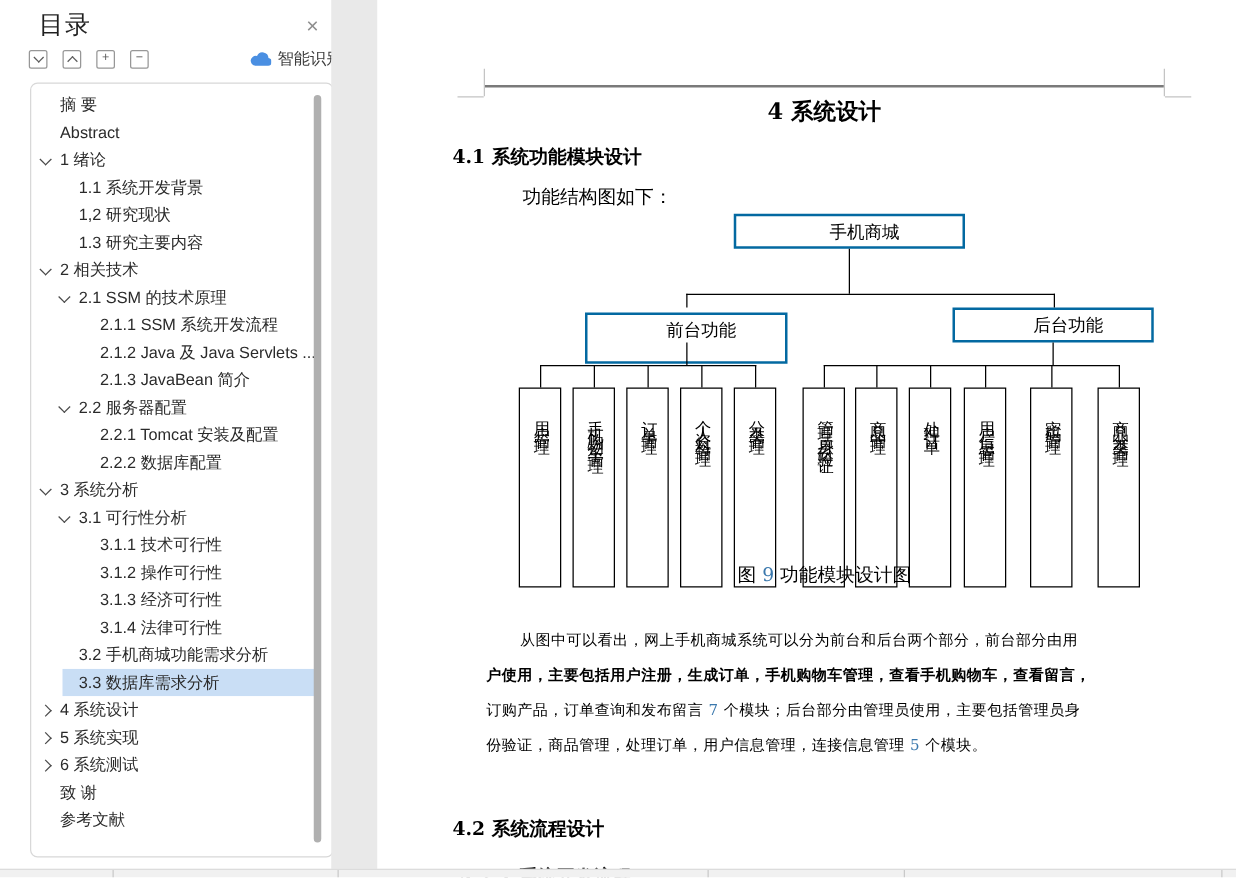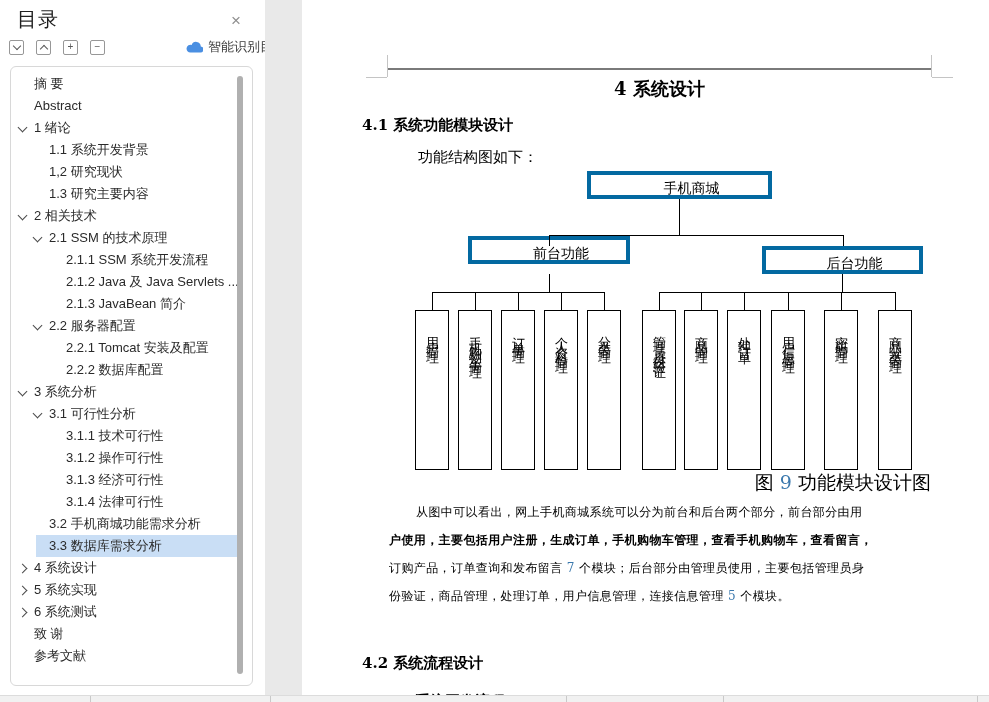--- a/index.html
+++ b/index.html
@@ -1,20 +1,20 @@
 <!DOCTYPE html>
 <html><head>
 <meta charset="utf-8">
 <style>
   html,body{margin:0;padding:0;background:#fff;}
   #app{position:relative;width:989px;height:702px;overflow:hidden;background:#fff;
        font-family:"Liberation Sans",sans-serif;}
 
   
-  .sidebar{position:absolute;left:0;top:0;width:299px;height:696px;background:#fff;}
+  .sidebar{position:absolute;left:14px;top:0;width:299px;height:696px;background:#fff;}
   .toc-title{position:absolute;left:17px;top:6px;font-size:20px;color:#1f1f1f;letter-spacing:1px;}
   .close-x{position:absolute;left:231px;top:12px;font-size:17px;color:#8f8f8f;line-height:17px;cursor:default;}
   .tool-box{position:absolute;top:40px;width:13px;height:13px;border:1px solid #979797;border-radius:2px;
             color:#5a5a5a;font-size:10px;line-height:12px;text-align:center;}
   .tool-box .cv{position:absolute;left:3.5px;width:5px;height:5px;border-right:1.2px solid #5a5a5a;border-bottom:1.2px solid #5a5a5a;}
   .cv-down{top:2px;transform:rotate(45deg);}
   .cv-up{top:5px;transform:rotate(-135deg);}
   .smart-group{position:absolute;right:13px;top:38px;height:18px;display:flex;align-items:center;gap:5px;}
   .smart-label{font-size:13px;color:#3d3d3d;}
   .toc-panel{position:absolute;left:10px;top:66px;width:243px;height:620px;border:1px solid #d8d8d8;
@@ -43,27 +43,27 @@
   .tick{background:#c4c4c4;}
   .tick.vl{left:387px;top:55px;width:1px;height:22px;}
   .tick.hl{left:366px;top:77px;width:21px;height:1px;}
   .tick.vr{left:931px;top:55px;width:1px;height:22px;}
   .tick.hr{left:932px;top:77px;width:21px;height:1px;}
   .doc-title{left:388px;top:77px;width:543px;text-align:center;font-size:18px;font-weight:bold;}
   .h41{left:362px;top:116px;font-size:15px;font-weight:bold;}
   .intro{left:418px;top:148px;font-size:15px;}
   .h42{left:362px;top:654px;font-size:15px;font-weight:bold;}
   .cutoff{left:368px;top:692px;font-size:15px;font-weight:bold;}
-  .hbox{position:absolute;border:4px solid #0369a1;box-sizing:border-box;text-align:center;
+  .hbox{position:absolute;border:2px solid #0369a1;box-sizing:border-box;text-align:center;
         line-height:26px;font-size:14px;background:#fff;padding-left:24px;}
   .vbox{position:absolute;width:34px;height:160px;border:1px solid #000;box-sizing:border-box;
         background:#fff;display:flex;justify-content:center;padding-top:15px;}
   .vtxt{writing-mode:vertical-rl;text-orientation:upright;font-size:13px;letter-spacing:5px;line-height:14px;}
   .cline{position:absolute;background:#000;}
-  .fig-caption{left:388px;top:470px;width:543px;text-align:right;font-size:19px;}
+  .fig-caption{left:388px;top:451px;width:543px;text-align:center;font-size:15px;}
   .bodyline{position:absolute;font-size:12px;letter-spacing:0.4px;white-space:nowrap;}
   .num{color:#3a78ad;}
 
   
   .statusbar{position:absolute;left:0;top:695px;width:989px;height:7px;background:#f1f1f1;
              border-top:1px solid #dcdcdc;box-sizing:content-box;}
   .sb-div{position:absolute;top:0;width:1px;height:7px;background:#c9c9c9;}
 </style>
 </head>
 <body>
@@ -136,21 +136,21 @@
     <div class="tick hl"></div>
     <div class="tick vr"></div>
     <div class="tick hr"></div>
     <div class="hdr-rule"></div>
 
     <div class="doc-title">4 系统设计</div>
     <div class="h41">4.1  系统功能模块设计</div>
     <div class="intro">功能结构图如下：</div>
 
     <div class="hbox" style="left:587px;top:171px;width:185px;height:28px">手机商城</div>
-    <div class="hbox" style="left:468px;top:236px;width:162px;height:28px">前台功能</div>
+    <div class="hbox" style="left:468px;top:250px;width:162px;height:41px">前台功能</div>
     <div class="hbox" style="left:762px;top:246px;width:161px;height:28px">后台功能</div>
     <div id="figure-layer" style="left:0;top:0;width:989px;height:696px">
         <div class="vbox" style="left: 415px; top: 310px;">
           <span class="vtxt">用户管理</span>
         </div>
         <div class="vbox" style="left: 458px; top: 310px;">
           <span class="vtxt">手机购物车管理</span>
         </div>
         <div class="vbox" style="left: 501px; top: 310px;">
           <span class="vtxt">订单管理</span>

